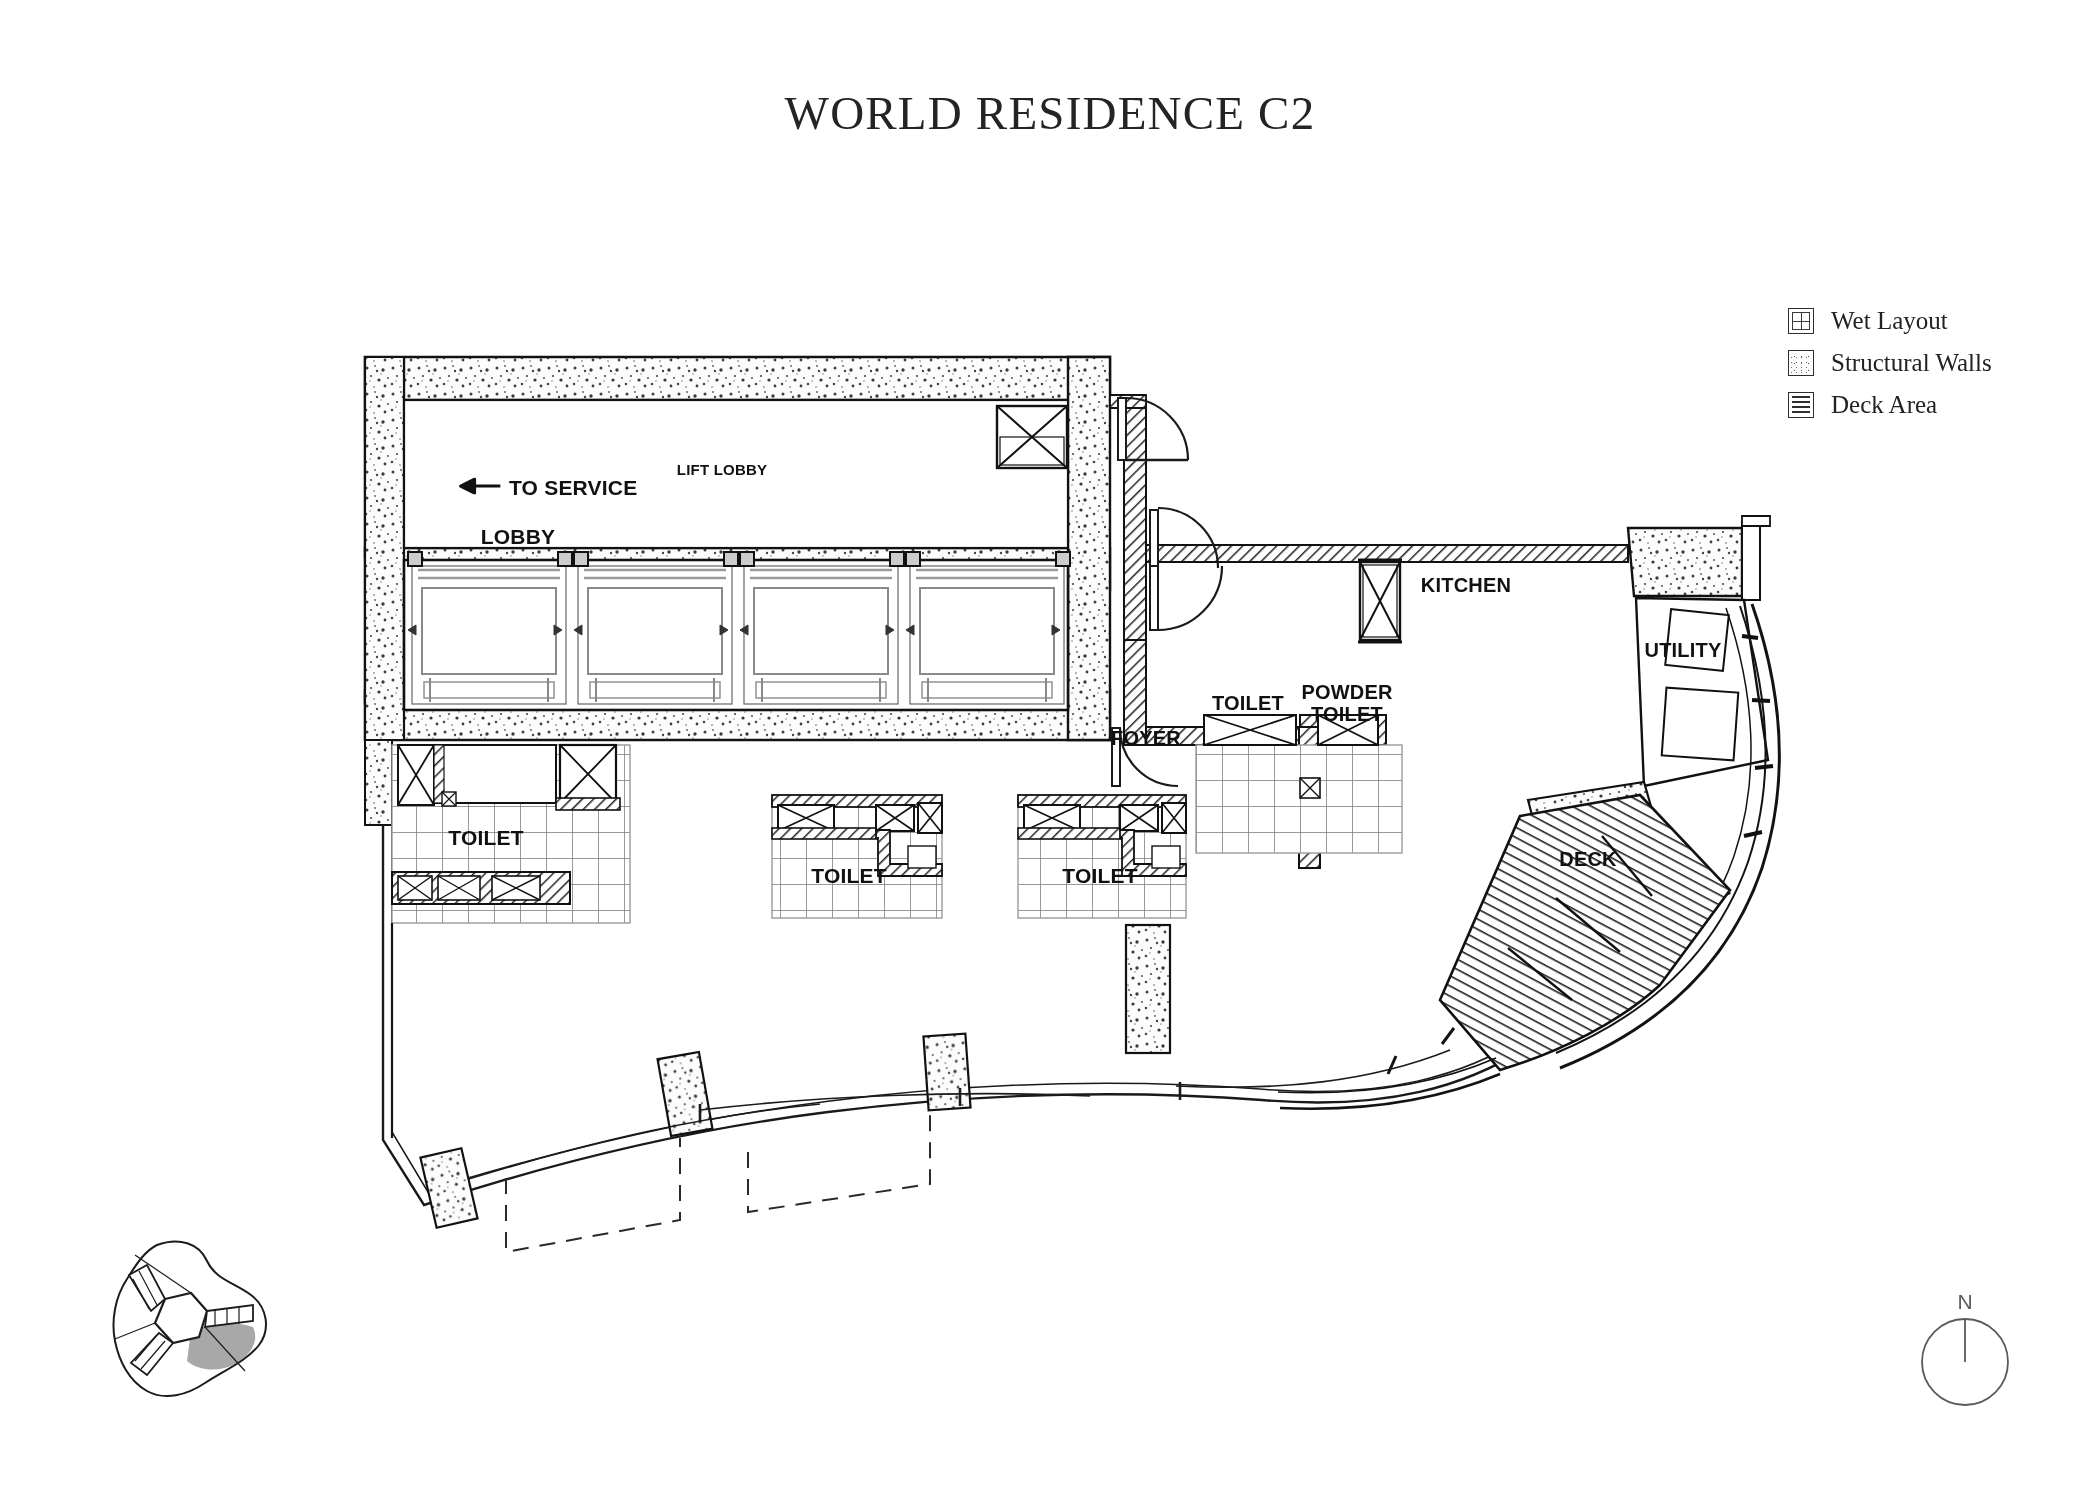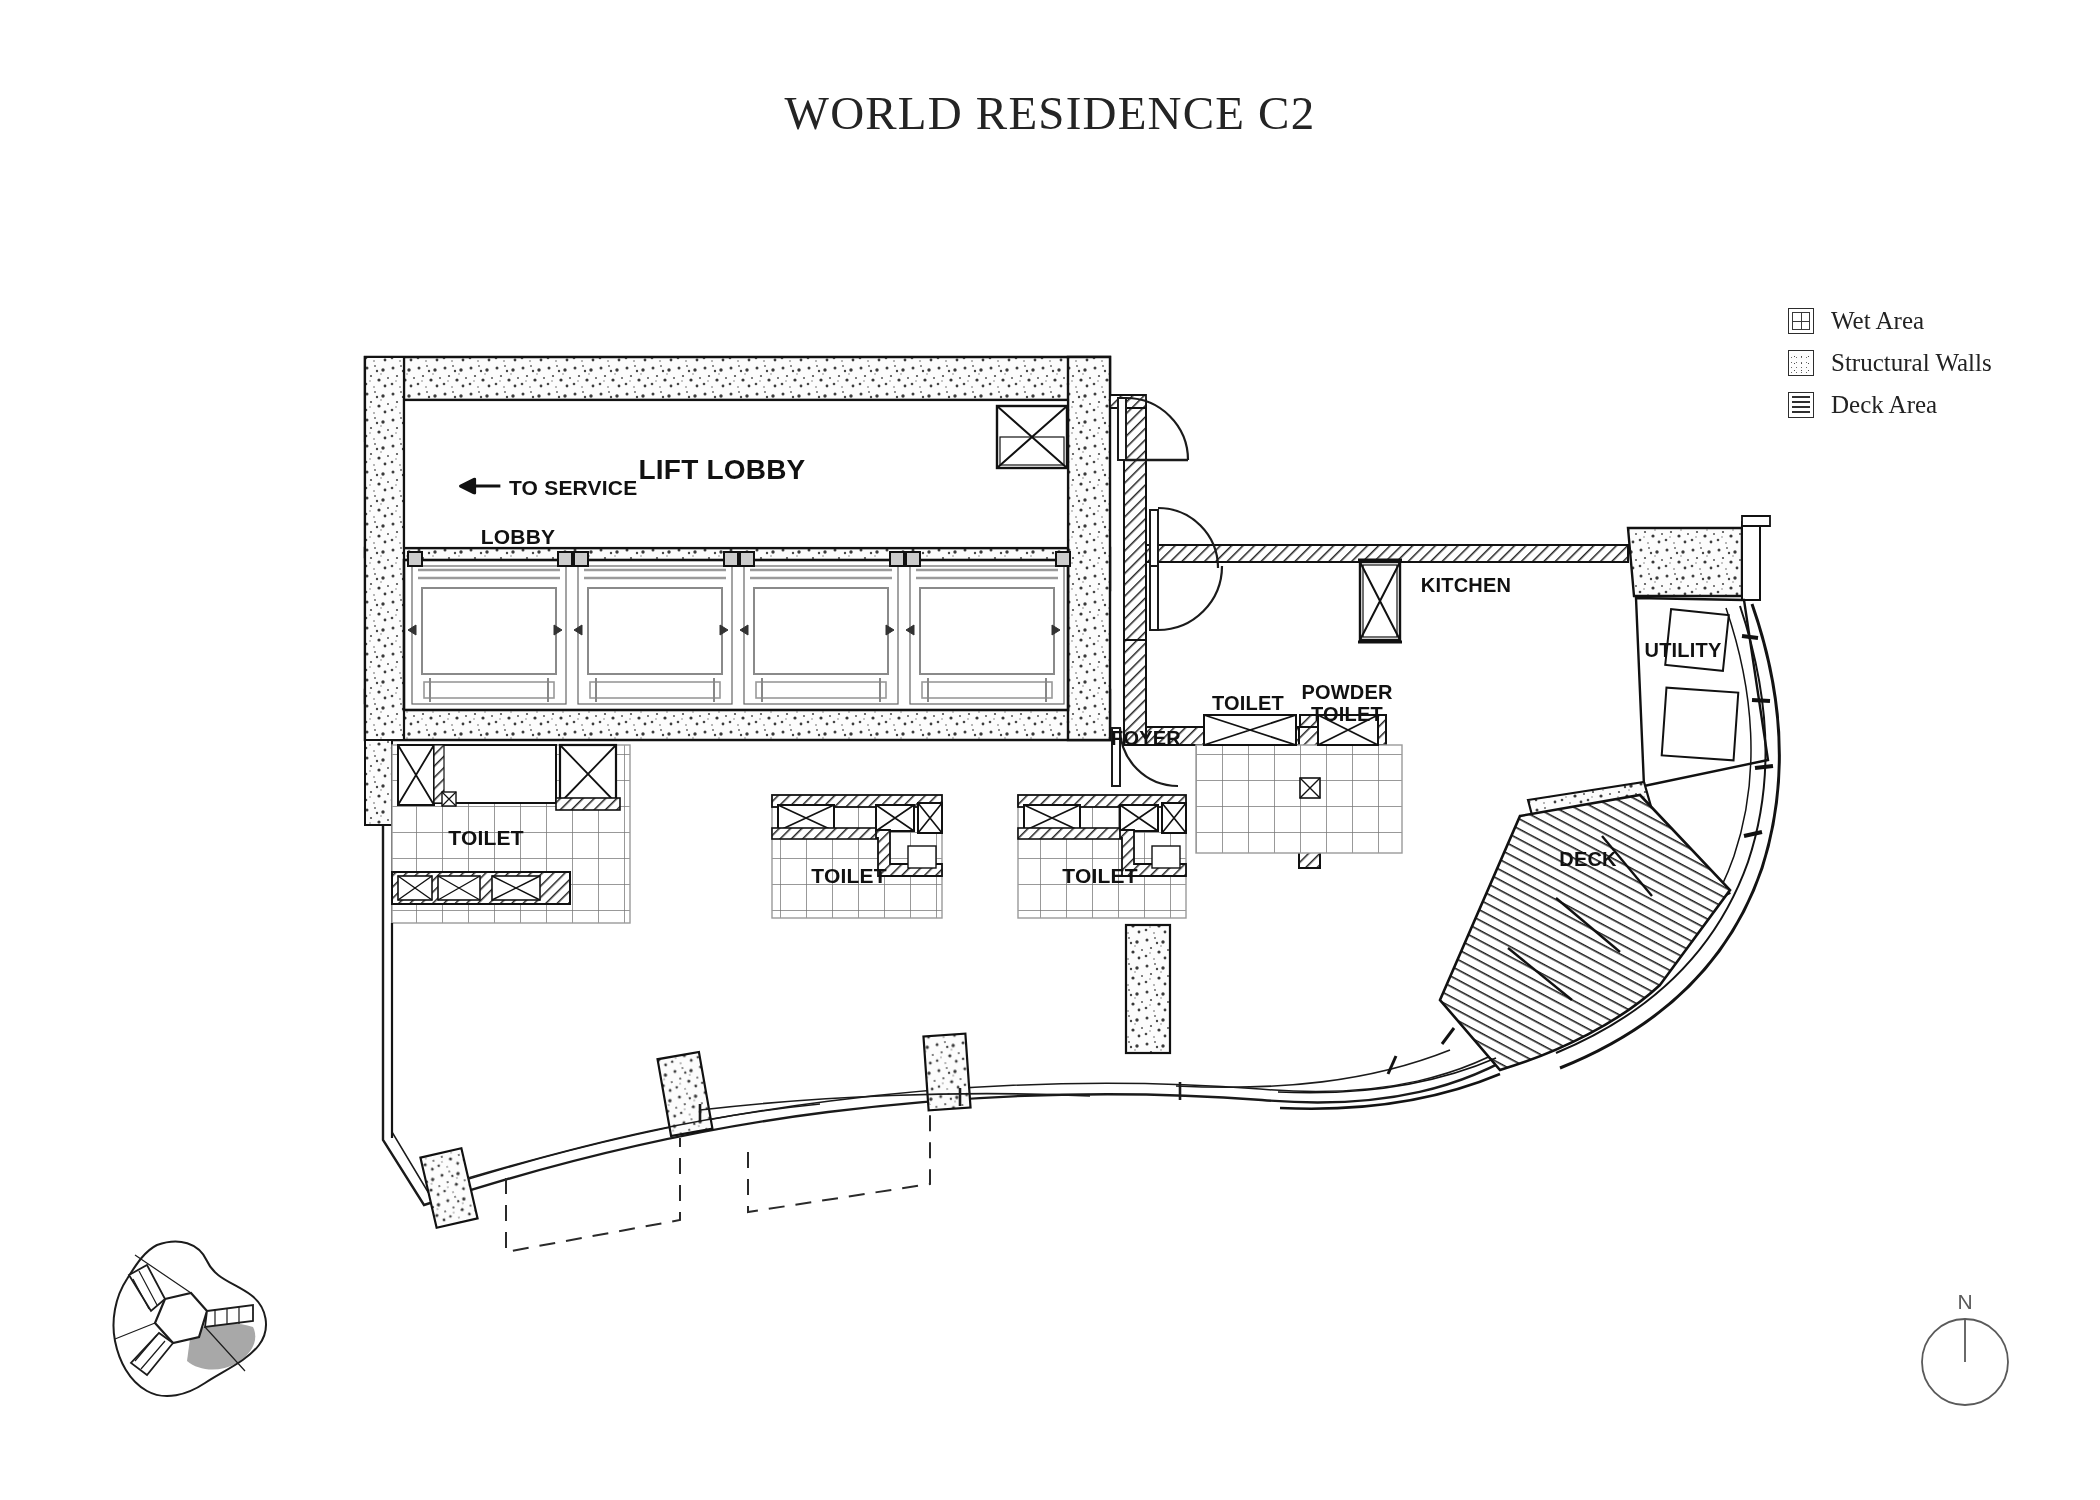--- a/index.html
+++ b/index.html
@@ -156,21 +156,21 @@
 </head>
 <body>
 
 <div id="title-block">
   <div id="plan-title">WORLD RESIDENCE C2</div>
 </div>
 
 <div id="legend">
   <div class="legend-row">
     <span class="legend-swatch sw-wet"></span>
-    <span class="legend-label">Wet Area</span>
+    <span class="legend-label">Wet Layout</span>
   </div>
   <div class="legend-row">
     <span class="legend-swatch sw-struct"></span>
     <span class="legend-label">Structural Walls</span>
   </div>
   <div class="legend-row">
     <span class="legend-swatch sw-deck"></span>
     <span class="legend-label">Deck Area</span>
   </div>
 </div>
@@ -508,21 +508,21 @@
 
   <div class="room-label" style="left:518px; top:500px; font-size:21px;">
     <span style="display:inline-block; vertical-align:middle; margin-right:8px;">
       <svg width="42" height="17" viewBox="0 0 42 17">
         <path d="M42 8.5 H12 M16 1.5 L2 8.5 L16 15.5 Z" fill="#111" stroke="#111" stroke-width="3" stroke-linejoin="round"></path>
       </svg>
     </span><span style="vertical-align:middle;margin-top:30px;">TO SERVICE
 LOBBY</span>
   </div>
 
-  <div class="room-label" style="left:722px; top:470px; font-size:28px;">LIFT LOBBY</div>
+  <div class="room-label" style="left:722px; top:470px; font-size:15px;">LIFT LOBBY</div>
 
   <div class="room-label" style="left:1466px; top:585px; font-size:20px;">KITCHEN</div>
 
   <div class="room-label" style="left:1683px; top:650px; font-size:20px;text-align:center;">UTILITY</div>
 
   <div class="room-label" style="left:1146px; top:738px; font-size:20px;">FOYER</div>
 
   <div class="room-label" style="left:1248px; top:703px; font-size:20px;">TOILET</div>
 
   <div class="room-label" style="left:1347px; top:703px; font-size:20px;">POWDER

